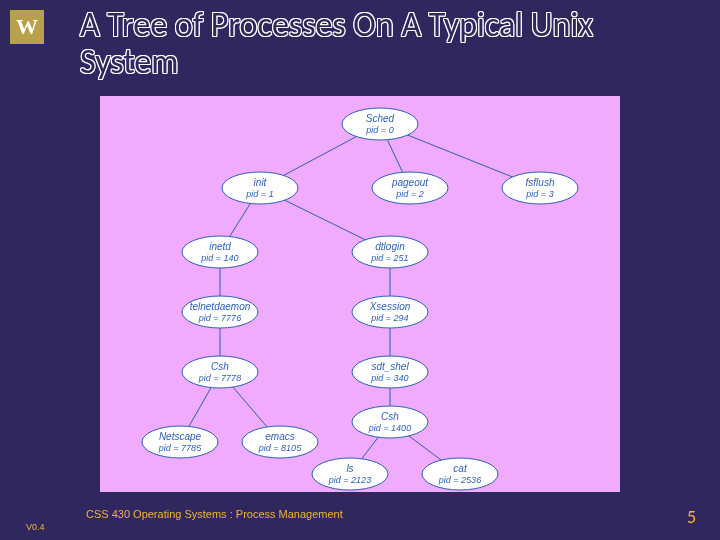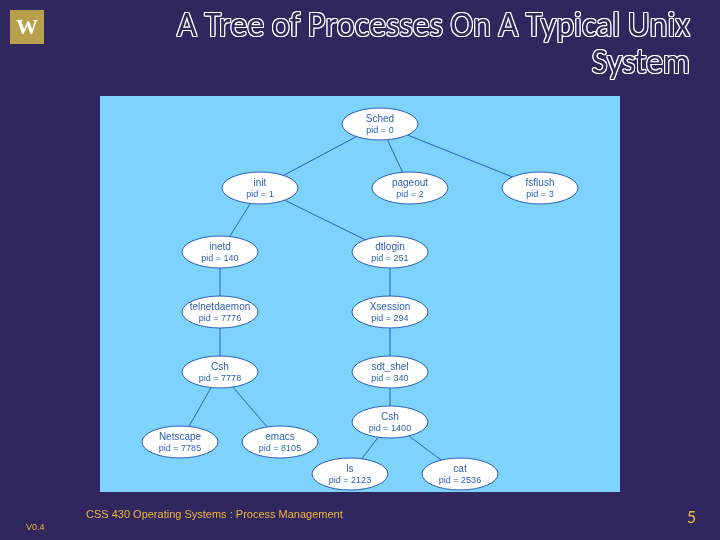--- a/index.html
+++ b/index.html
@@ -17,33 +17,34 @@
     left: 10px; top: 10px;
     width: 34px; height: 34px;
     background: #b8a14a;
     display: flex; align-items: center; justify-content: center;
     color: #fff; font-weight: bold; font-size: 22px;
     font-family: Georgia, "Times New Roman", serif;
   }
   .title {
     position: absolute;
     left: 80px; right: 30px; top: 6px;
-    text-align: right;
+    text-align: left;
     font-size: 34px;
     line-height: 1.1;
     color: #2f275d;
     text-shadow:
       -1px -1px 0 #fff, 1px -1px 0 #fff, -1px 1px 0 #fff, 1px 1px 0 #fff,
       0 -1px 0 #fff, 0 1px 0 #fff, -1px 0 0 #fff, 1px 0 0 #fff;
   }
   .diagram {
     position: absolute;
     left: 100px; top: 96px;
     width: 520px; height: 396px;
-    background: #7dd3fc;
+    background: #f0abfc;
+    font-style: italic;
   }
   .diagram svg { width: 100%; height: 100%; display: block; }
   .proc { fill: #fff; stroke: #2e5fb5; stroke-width: 1; }
   .ptxt { font-family: Arial, sans-serif; fill: #2e5fb5; text-anchor: middle; }
   .pname { font-size: 10px; }
   .ppid { font-size: 9px; }
   .link { stroke: #2e5fb5; stroke-width: 1; fill: none; }
   .footer-course {
     position: absolute;
     left: 86px; bottom: 20px;

